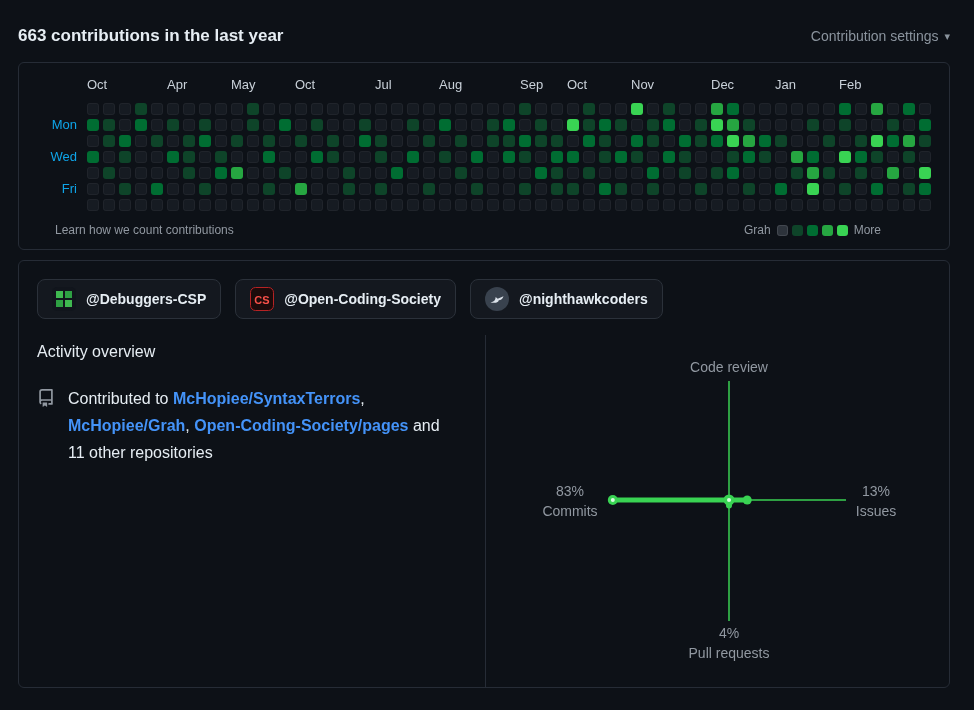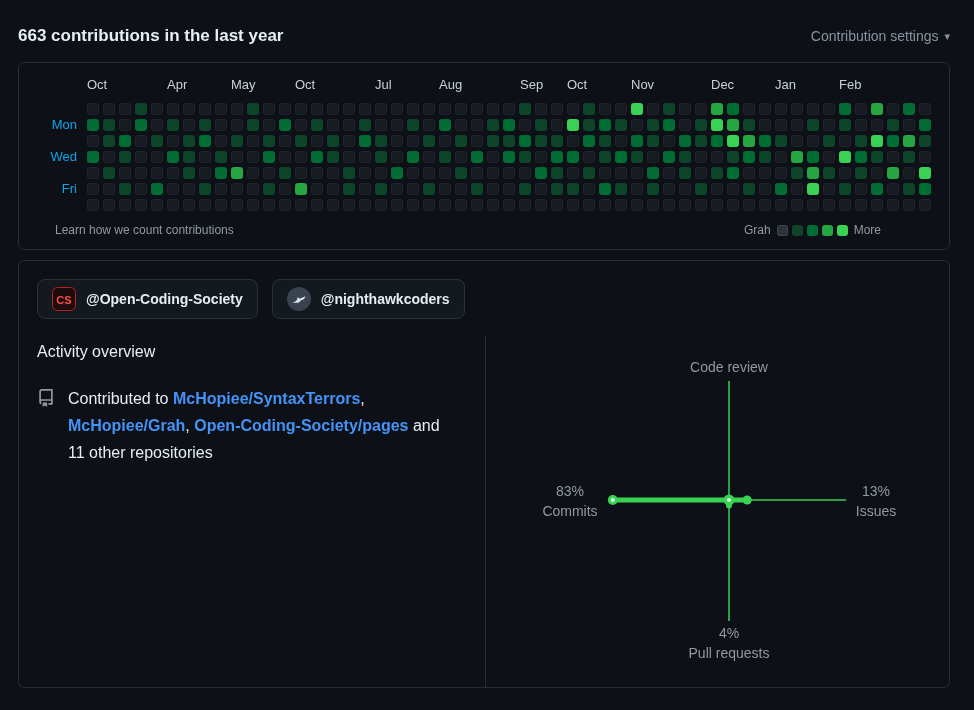--- a/index.html
+++ b/index.html
@@ -498,20 +498,32 @@
         <span>More</span>
       </div>
     </div>
   </div>
 
   <div class="card bottom-card">
     <div class="org-row">
         <div class="org-chip">
           <span>
             <svg class="org-avatar" viewBox="0 0 24 24">
+              <rect width="24" height="24" rx="5" fill="#11151c"></rect>
+              <rect x="4" y="4" width="7" height="7" fill="#3fb950"></rect>
+              <rect x="13" y="4" width="7" height="7" fill="#2ea043"></rect>
+              <rect x="4" y="13" width="7" height="7" fill="#2ea043"></rect>
+              <rect x="13" y="13" width="7" height="7" fill="#3fb950"></rect>
+            </svg>
+          </span>
+          <span>@Debuggers-CSP</span>
+        </div>
+        <div class="org-chip">
+          <span>
+            <svg class="org-avatar" viewBox="0 0 24 24">
               <rect x="0.5" y="0.5" width="23" height="23" rx="5" fill="#1c0b0b" stroke="#b62324"></rect>
               <text x="12" y="16.5" text-anchor="middle" font-size="11" font-weight="bold" fill="#f85149" font-family="Liberation Sans, sans-serif">CS</text>
             </svg>
           </span>
           <span>@Open-Coding-Society</span>
         </div>
         <div class="org-chip">
           <span>
             <svg class="org-avatar" viewBox="0 0 24 24">
               <circle cx="12" cy="12" r="12" fill="#39424e"></circle>

